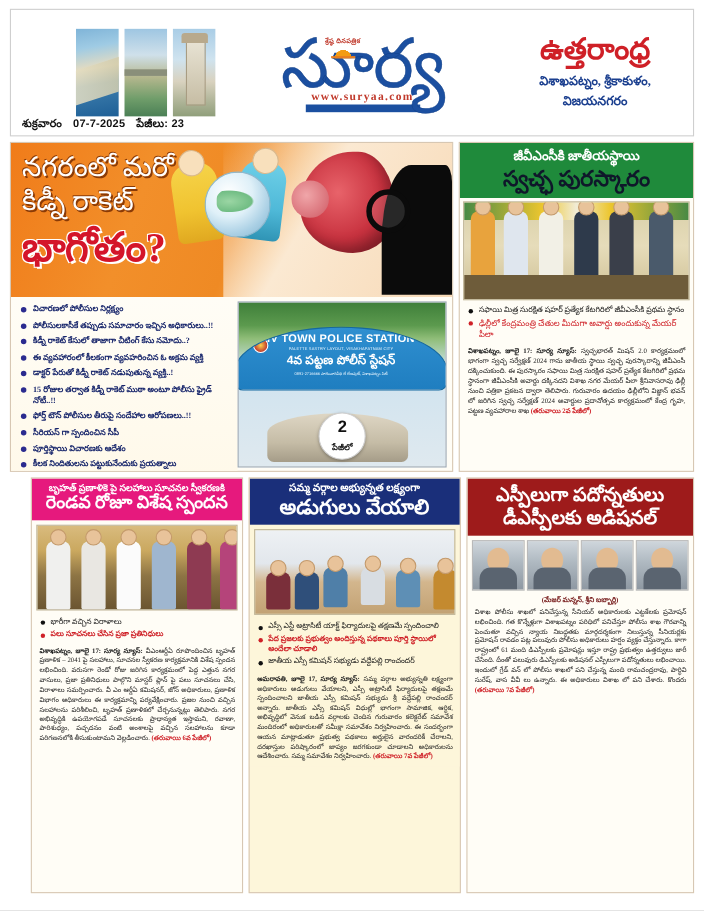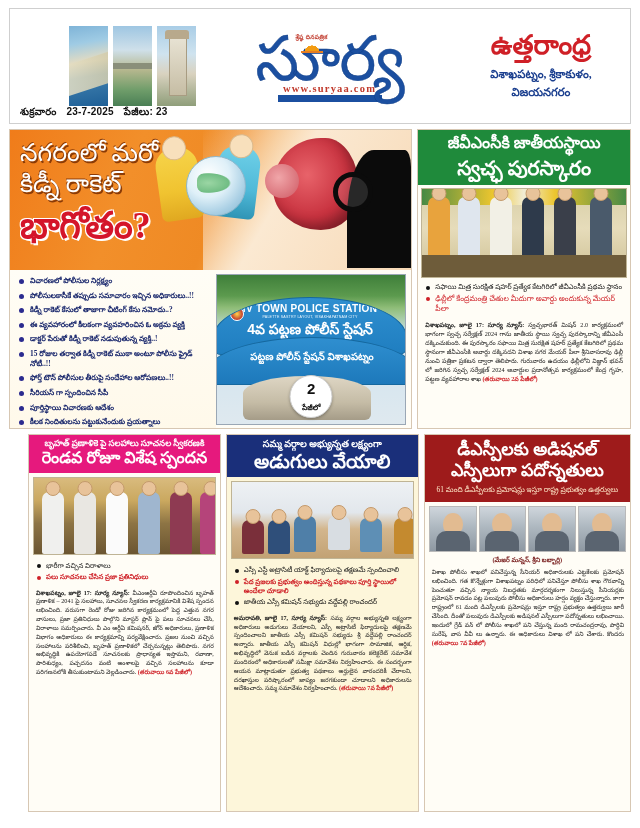--- a/index.html
+++ b/index.html
@@ -171,21 +171,21 @@
     background: linear-gradient(180deg,#3f7f3a 0%, #5c9a4e 14%, #8fbd78 22%, #cfe3ef 40%, #dfe9ef 100%);
   }
   .ps-arch {
     position:absolute; left:-4px; top:22px; width:194px; height:58px;
     background: linear-gradient(180deg,#2f8fd0 0%, #1f7ec0 100%);
     border-radius: 50% 50% 8px 8px / 70% 70% 8px 8px;
     border:1px solid #15689f; text-align:center; padding-top:5px; overflow:hidden;
   }
   .ps-en { font-size: 10px; font-weight: bold; color:#fff; letter-spacing:.3px; }
   .ps-sub { font-size: 3.6px; color:#eaf6ff; margin-top:1px; letter-spacing:.2px;}
-  .ps-te { font-size: 14px; font-weight: bold; color:#fff; margin-top: 2px; }
+  .ps-te { font-size: 11px; font-weight: bold; color:#fff; margin-top: 2px; }
   .ps-sub2 { font-size: 3.6px; color:#eaf6ff; margin-top:2px; }
   .ps-arch2 {
     position:absolute; left:-10px; top:62px; width:210px; height:48px;
     background: linear-gradient(180deg,#2f8fd0 0%, #1d79bb 100%);
     border-radius: 50% 50% 6px 6px / 74% 74% 6px 6px;
     border:1px solid #15689f; text-align:center; padding-top:8px;
   }
   .ps-arch2 span { font-size: 10px; font-weight: bold; color: #fff; }
   .ps-tent {
     position:absolute; left:26px; bottom:4px; width:128px; height:44px;
@@ -201,22 +201,22 @@
     box-shadow: 0 1px 3px rgba(0,0,0,.3);
   }
   .page-badge b { display:block; font-size: 15px; color:#111; line-height:1; }
   .page-badge span { font-size: 7.5px; color:#111; font-weight:bold; }
 
   
   .rt { border: 1px solid #d7c7b3; height: 300px; background:#fffdf6; overflow:hidden; }
   .green-banner {
     background:#1f8a3b; text-align:center; padding: 4px 2px 6px 2px;
   }
-  .gb1 { font-family:"Liberation Serif","DejaVu Serif",serif; font-size: 16px; color:#fff; font-weight:bold; }
-  .gb2 { font-family:"Liberation Serif","DejaVu Serif",serif; font-size: 20px; color:#ffffff; font-weight:bold; line-height:1.1; margin-top:1px;}
+  .gb1 { font-family:"Liberation Serif","DejaVu Serif",serif; font-size: 12px; color:#fff; font-weight:bold; }
+  .gb2 { font-family:"Liberation Serif","DejaVu Serif",serif; font-size: 20px; color:#0f172a; font-weight:bold; line-height:1.1; margin-top:1px;}
   .rt-photo {
     height: 90px; margin: 3px 3px 0 3px; position: relative; overflow: hidden;
     background: linear-gradient(180deg,#d8cfa8 0%, #e6dcba 45%, #cdbf93 100%);
     border: 1px solid #bfb495;
   }
   .rt-photo .banner-strip { position:absolute; left:0; top:0; width:100%; height:16px;
     background: linear-gradient(90deg,#2e7d32,#f0c419 35%,#f5f1dd 50%,#f0c419 65%,#2e7d32); opacity:.85;}
   .rt-photo .stage { position:absolute; left:0; bottom:0; width:100%; height:22px; background:#6e5c3a; }
   .person { position:absolute; bottom:18px; width:22px; height:62px; border-radius:7px 7px 2px 2px; }
   .p-head { position:absolute; left:50%; top:-11px; transform:translateX(-50%);
@@ -299,21 +299,21 @@
     <div class="mast-right">
       <div class="mast-region">ఉత్తరాంధ్ర</div>
       <div class="mast-cities">
         <div>విశాఖపట్నం, శ్రీకాకుళం,</div>
         <div>విజయనగరం</div>
       </div>
     </div>
 
     <div class="mast-dateline">
       <span>శుక్రవారం</span>
-      <span>23-7-2025</span>
+      <span>07-7-2025</span>
       <span>పేజీలు: 23</span>
     </div>
   </div>
 
   <div class="grid">
 
     <div class="col-left">
       <div class="lead">
         <div class="lead-banner">
           <div class="headline-wrap">
@@ -351,23 +351,20 @@
           </div>
 
           <div class="lead-photo">
             <div class="ps-arch">
               <div class="ps-emblem"></div>
               <div class="ps-en">IV TOWN POLICE STATION</div>
               <div class="ps-sub">PALETTE SASTRY LAYOUT, VISAKHAPATNAM CITY</div>
               <div class="ps-te">4వ పట్టణ పోలీస్ స్టేషన్</div>
               <div class="ps-sub2">0891-2716666  పాలెంవారివీధి లే లేఅవుట్, విశాఖపట్నం సిటీ</div>
             </div>
-            <div class="ps-arch2">
-              <span>పట్టణ పోలీస్ స్టేషన్ విశాఖపట్నం</span>
-            </div>
             <div class="ps-tent"></div>
             <div class="page-badge">
               <b>2</b>
               <span>పేజీలో</span>
             </div>
           </div>
         </div>
       </div>
     </div>
 
@@ -487,23 +484,22 @@
           <span class="dateline">అమరావతి, జూలై 17, సూర్య న్యూస్:</span>
           <span>సమ్మ వర్గాల అభ్యున్నతి లక్ష్యంగా అధికారులు అడుగులు వేయాలని, ఎస్సీ అట్రాసిటీ ఫిర్యాదులపై తక్షణమే స్పందించాలని జాతీయ ఎస్సీ కమిషన్ సభ్యుడు శ్రీ వద్దేపల్లి రాంచందర్ అన్నారు. జాతీయ ఎస్సీ కమిషన్ విధుల్లో భాగంగా సామాజిక, ఆర్థిక, అభివృద్ధిలో వెనుక బడిన వర్గాలకు చెందిన గురువారం కలెక్టరేట్ సమావేశ మందిరంలో అధికారులతో సమీక్షా సమావేశం నిర్వహించారు. ఈ సందర్భంగా ఆయన మాట్లాడుతూ ప్రభుత్వ పథకాలు అర్హులైన వారందరికీ చేరాలని, దరఖాస్తుల పరిష్కారంలో జాప్యం జరగకుండా చూడాలని అధికారులను ఆదేశించారు. సమ్మ సమావేశం నిర్వహించారు.</span>
           <span class="contd">(తరువాయి 7వ పేజీలో)</span>
         </div>
       </div>
     </div>
 
     <div class="b-right">
       <div class="box">
         <div class="maroon-banner">
+          <div class="mb1">ఎస్పీలుగా పదోన్నతులు</div>
           <div class="mb1">డీఎస్పీలకు అడిషనల్</div>
-          <div class="mb1">ఎస్పీలుగా పదోన్నతులు</div>
-          <div class="mb2">61 మంది డీఎస్పీలకు ప్రమోషన్లు ఇస్తూ రాష్ట్ర ప్రభుత్వం ఉత్తర్వులు</div>
         </div>
         <div class="ph-officers">
           <div class="officer">
               <div class="oh"></div>
               <div class="ob"></div>
             </div>
           <div class="officer">
               <div class="oh"></div>
               <div class="ob"></div>
             </div>

